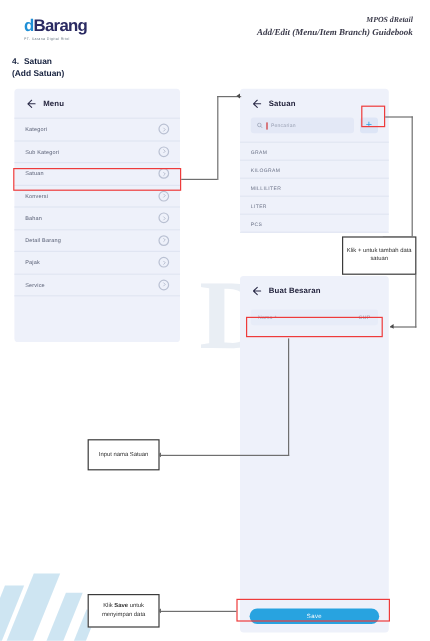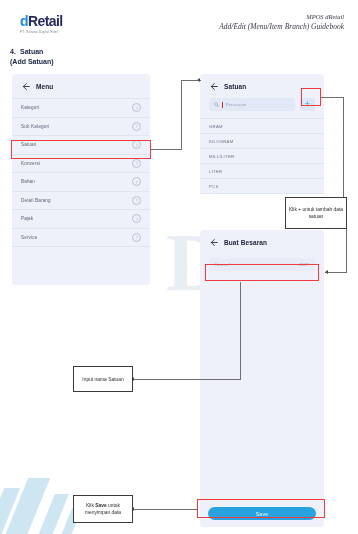--- a/index.html
+++ b/index.html
@@ -82,21 +82,21 @@
     color: #6d7b86;
     line-height: 4px;
   }
   .doc-title {
     position: absolute;
     right: 14px;
     top: 12px;
     text-align: right;
     font-family: "Liberation Serif", serif;
     font-style: italic;
-    font-weight: 400;
+    font-weight: 700;
     color: #3a3a4a;
   }
   .doc-title .l1 { font-size: 6.5px; line-height: 9px; }
   .doc-title .l2 { font-size: 7.5px; line-height: 11px; }
 
   .section-heading {
     position: absolute;
     left: 10px;
     top: 47px;
     font-size: 7px;
@@ -289,21 +289,21 @@
 <div class="wm-chevrons">
   <i></i>
     <i></i>
     <i></i>
     <i></i>
 </div>
 <div class="wm-letter">D</div>
 
 <div class="doc-header">
   <div class="logo">
-    <div class="logo-word"><span class="d-mark">d</span><span>Retail</span></div>
+    <div class="logo-word"><span class="d-mark">d</span><span>Barang</span></div>
     <div class="logo-sub">PT. Sarana Digital Ritel</div>
   </div>
   <div class="doc-title">
     <div class="l1">MPOS dRetail</div>
     <div class="l2">Add/Edit (Menu/Item Branch) Guidebook</div>
   </div>
 </div>
 
 <div class="section-heading">
   <div><span class="sh-num">4.</span><span>Satuan</span></div>

